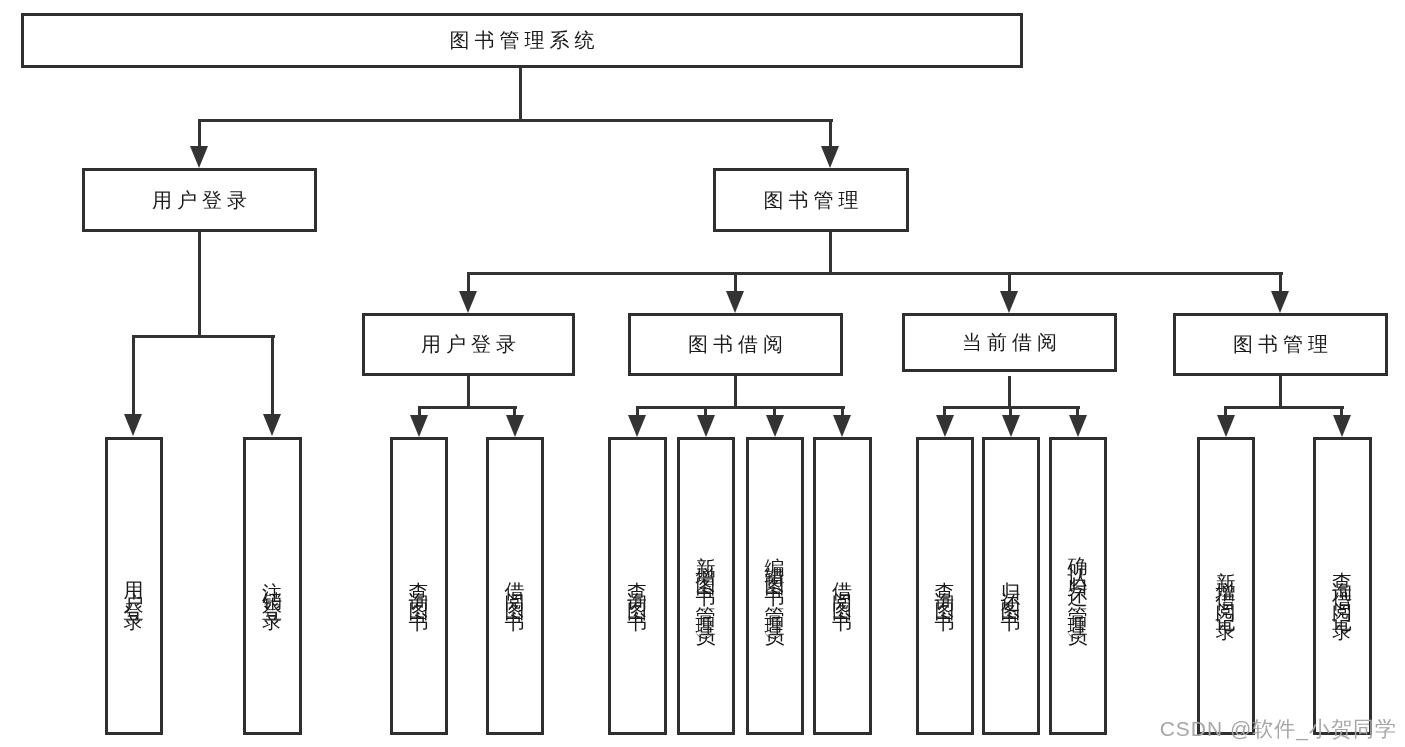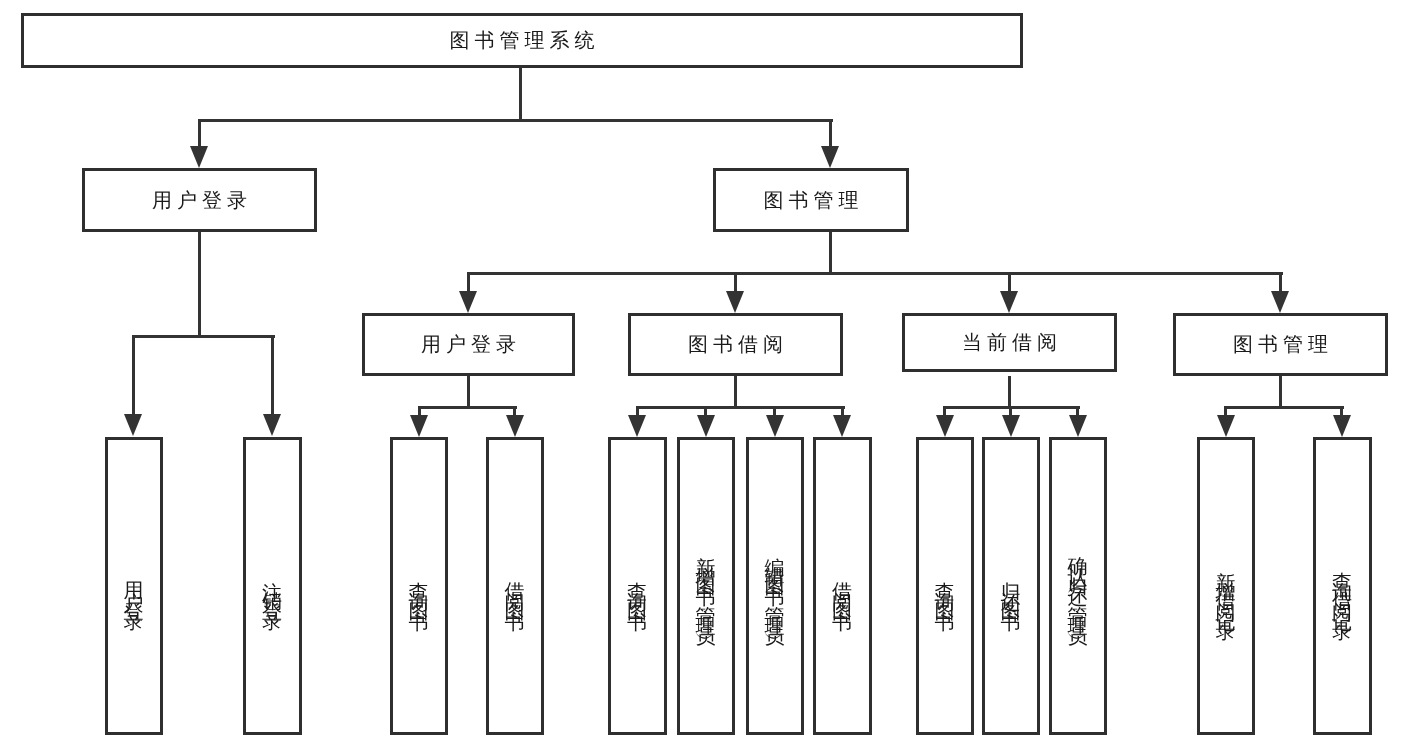--- a/index.html
+++ b/index.html
@@ -173,14 +173,15 @@
     <span class="vtext">确认归还（管理员）</span>
   </div>
 
   <div class="leaf" style="left:1197px;top:437px;width:58px;height:298px;">
     <span class="vtext">新增借阅记录</span>
   </div>
   <div class="leaf" style="left:1313px;top:437px;width:59px;height:298px;">
     <span class="vtext">查询借阅记录</span>
   </div>
 
+  <div class="watermark">CSDN @软件_小贺同学</div>
 
 </div>
 
 </body></html>

